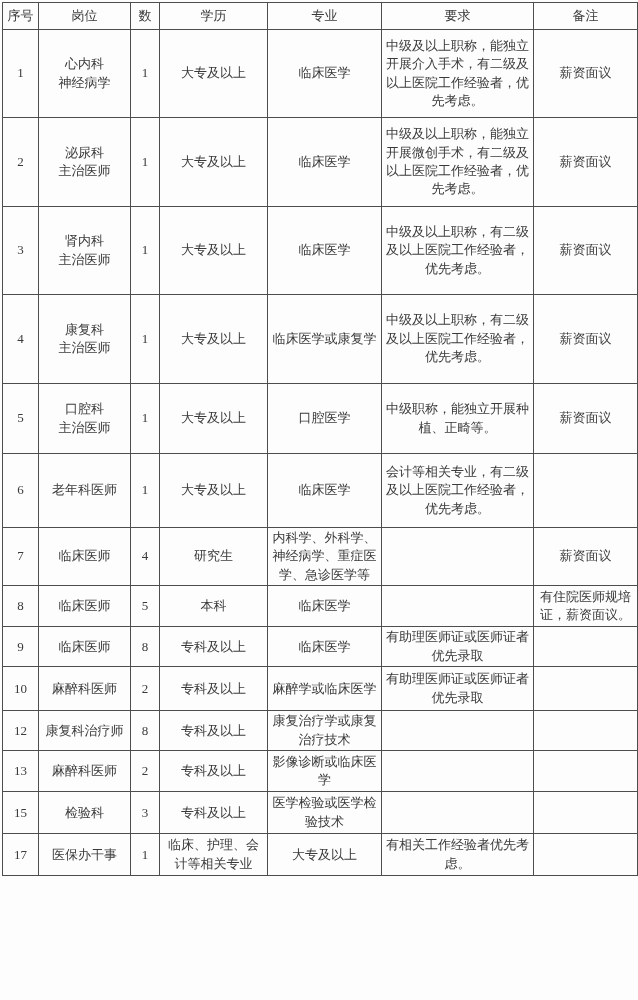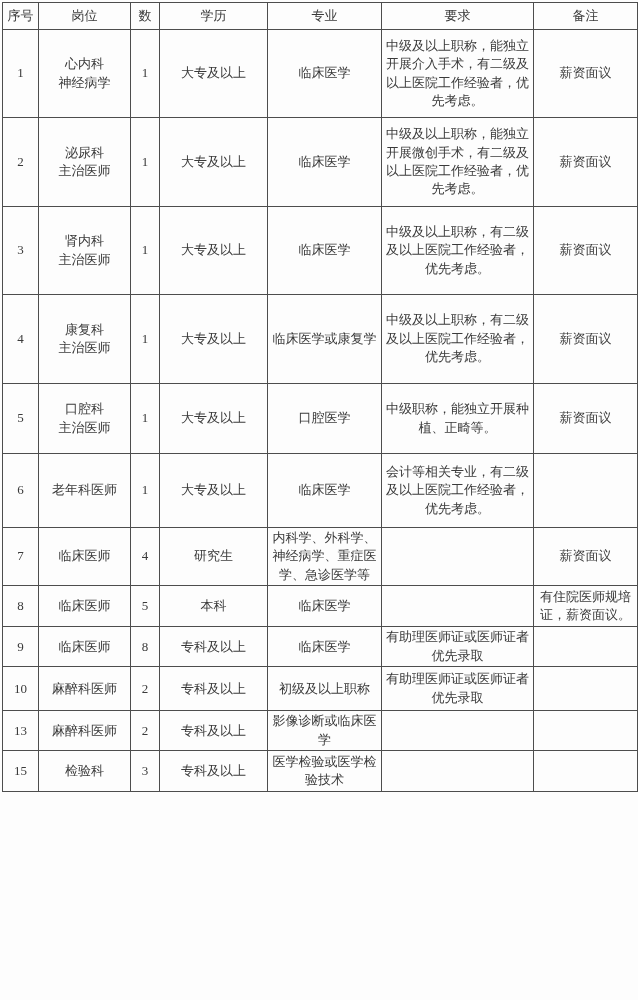--- a/index.html
+++ b/index.html
@@ -170,37 +170,55 @@
           <td>专科及以上</td>
           <td>临床医学</td>
           <td>有助理医师证或医师证者优先录取</td>
           <td></td>
         </tr>
         <tr>
           <td>10</td>
           <td>麻醉科医师</td>
           <td>2</td>
           <td>专科及以上</td>
-          <td>初级及以上职称</td>
+          <td>麻醉学或临床医学</td>
           <td>有助理医师证或医师证者优先录取</td>
+          <td></td>
+        </tr>
+        <tr>
+          <td>12</td>
+          <td>康复科治疗师</td>
+          <td>8</td>
+          <td>专科及以上</td>
+          <td>康复治疗学或康复治疗技术</td>
+          <td></td>
           <td></td>
         </tr>
         <tr>
           <td>13</td>
           <td>麻醉科医师</td>
           <td>2</td>
           <td>专科及以上</td>
           <td>影像诊断或临床医学</td>
           <td></td>
           <td></td>
         </tr>
         <tr>
           <td>15</td>
           <td>检验科</td>
           <td>3</td>
           <td>专科及以上</td>
           <td>医学检验或医学检验技术</td>
           <td></td>
+          <td></td>
+        </tr>
+        <tr>
+          <td>17</td>
+          <td>医保办干事</td>
+          <td>1</td>
+          <td>临床、护理、会计等相关专业</td>
+          <td>大专及以上</td>
+          <td>有相关工作经验者优先考虑。</td>
           <td></td>
         </tr>
       </tbody>
   </table>
 </div>
 
 </body></html>

